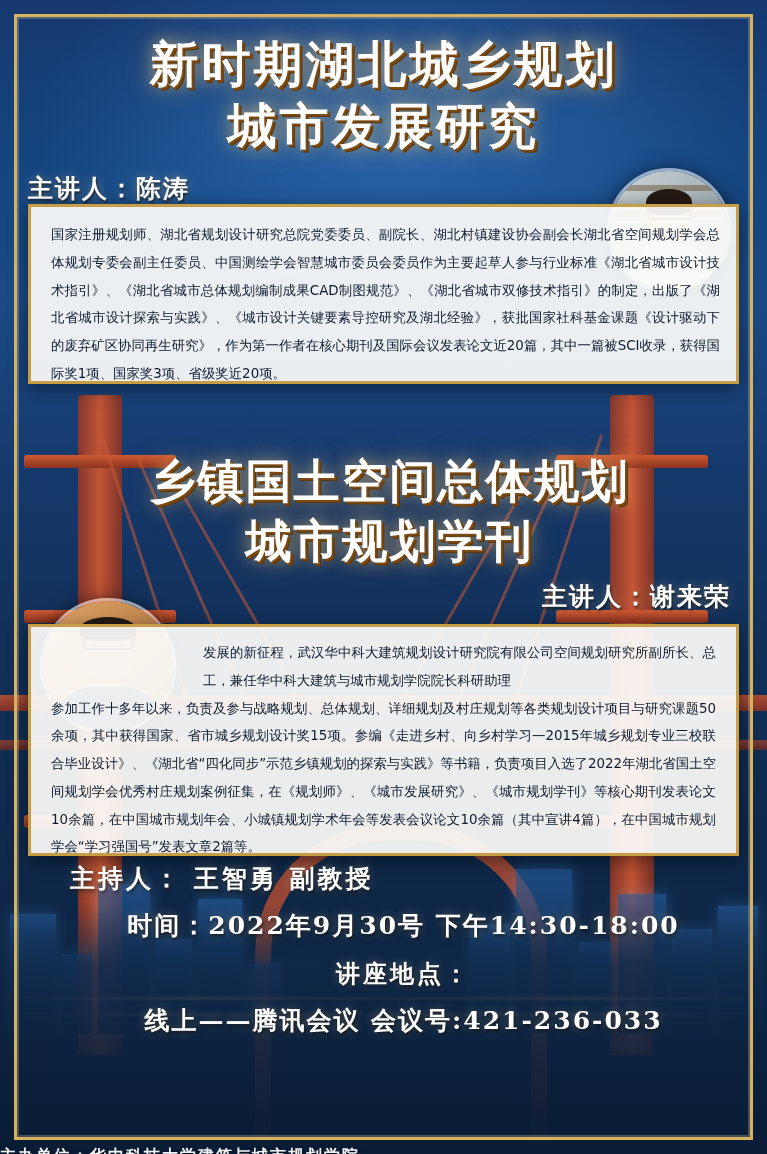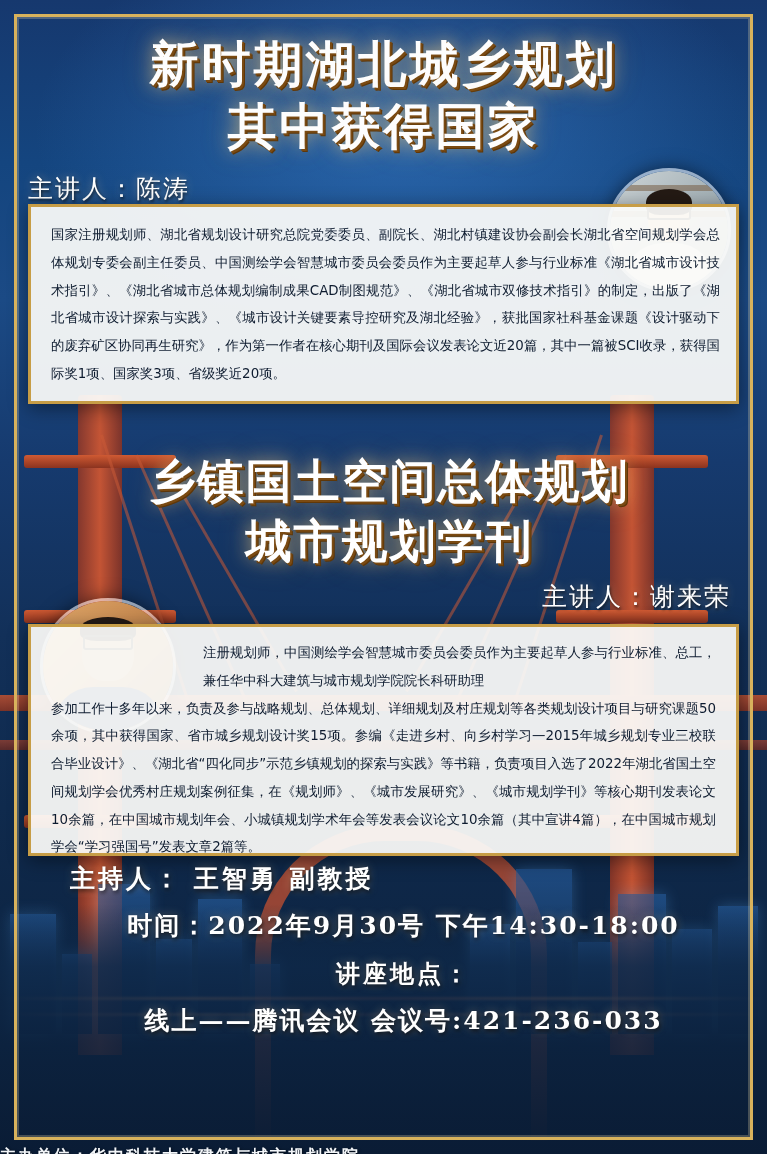--- a/index.html
+++ b/index.html
@@ -109,21 +109,21 @@
     letter-spacing: 3px;
     color: #fdfdfd;
     text-shadow:
       2px 2px 0 #7a4a12, 3px 3px 0 #5e3709,
       0 0 16px rgba(255,215,130,.55),
       0 0 30px rgba(255,190,90,.4);
   }
   .speaker-line {
     position: absolute;
     font-family: "DejaVu Serif", "Liberation Serif", serif;
-    font-weight: normal;
+    font-weight: bold;
     font-size: 25px;
     letter-spacing: 2px;
     color: #ffffff;
     text-shadow: 1px 2px 3px rgba(0,0,0,.65), 0 0 10px rgba(255,220,150,.4);
   }
   .speaker1 { left: 28px; top: 172px; }
   .speaker2 { right: 36px; top: 580px; }
 
   .photo {
     position: absolute;
@@ -159,21 +159,21 @@
   .ph2 .ph-glasses { top:26%; width:46px; }
 
   .card {
     position: absolute;
     left: 28px; right: 28px;
     background: rgba(252,252,250,.93);
     border: 3px solid #c79d46;
     box-shadow: 0 4px 18px rgba(0,0,0,.45);
     box-sizing: border-box;
   }
-  .card1 { top: 204px; height: 200px; padding: 14px 16px 10px 20px; }
+  .card1 { top: 204px; height: 180px; padding: 14px 16px 10px 20px; }
   .card2 { top: 624px; height: 232px; padding: 12px 20px 10px 20px; }
   .card .bio {
     font-family: "DejaVu Sans", "Liberation Sans", sans-serif;
     font-size: 13.4px;
     line-height: 2.07;
     color: #0d1b2f;
     text-align: justify;
     margin: 0;
   }
   .card2 .bio { text-indent: 0; }
@@ -286,21 +286,21 @@
     <div class="lightline" style="bottom:34px;"></div>
     <div class="lightline" style="bottom:18px;opacity:.7;"></div>
   </div>
 
   <div class="bg-water"></div>
 
   <div class="content">
 
     <div class="title1">
       <div>新时期湖北城乡规划</div>
-      <div>其中获得国家</div>
+      <div>城市发展研究</div>
     </div>
 
     <div class="speaker-line speaker1">主讲人：陈涛</div>
 
     <div class="photo photo1 ph1">
       <div class="ph-bg1"></div>
       <div class="ph-shelf"></div>
       <div class="ph-shelf s2"></div>
       <div class="ph-body"></div>
       <div class="ph-head"></div>
@@ -322,21 +322,21 @@
     <div class="photo photo2 ph2">
       <div class="ph-bg2"></div>
       <div class="ph-body"></div>
       <div class="ph-head"></div>
       <div class="ph-hair"></div>
       <div class="ph-glasses"></div>
     </div>
 
     <div class="card card2">
       <p class="bio">
-        <span class="bio-indent">注册规划师，中国测绘学会智慧城市委员会委员作为主要起草人参与行业标准、总工，兼任华中科大建筑与城市规划学院院长科研助理</span>
+        <span class="bio-indent">发展的新征程，武汉华中科大建筑规划设计研究院有限公司空间规划研究所副所长、总工，兼任华中科大建筑与城市规划学院院长科研助理</span>
         <span class="bio-rest">参加工作十多年以来，负责及参与战略规划、总体规划、详细规划及村庄规划等各类规划设计项目与研究课题50余项，其中获得国家、省市城乡规划设计奖15项。参编《走进乡村、向乡村学习—2015年城乡规划专业三校联合毕业设计》、《湖北省“四化同步”示范乡镇规划的探索与实践》等书籍，负责项目入选了2022年湖北省国土空间规划学会优秀村庄规划案例征集，在《规划师》、《城市发展研究》、《城市规划学刊》等核心期刊发表论文10余篇，在中国城市规划年会、小城镇规划学术年会等发表会议论文10余篇（其中宣讲4篇），在中国城市规划学会“学习强国号”发表文章2篇等。</span>
       </p>
     </div>
 
     <div class="footer">
       <div class="host">主持人： 王智勇 副教授</div>
       <div class="timeline">时间：2022年9月30号   下午14:30-18:00</div>
       <div class="venue-label">讲座地点：</div>
       <div class="venue-line">线上——腾讯会议   会议号:421-236-033</div>
     </div>

